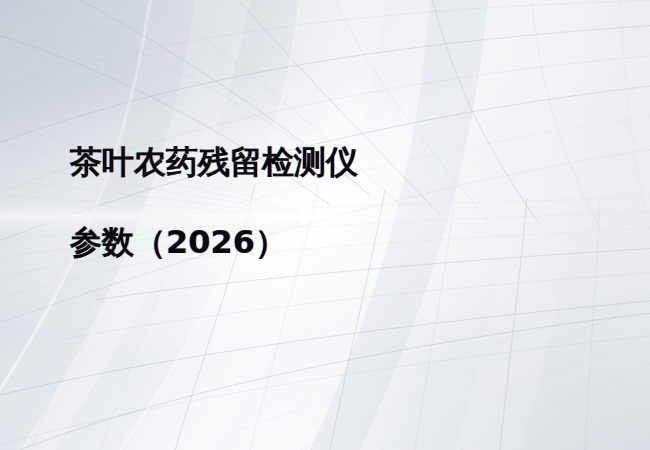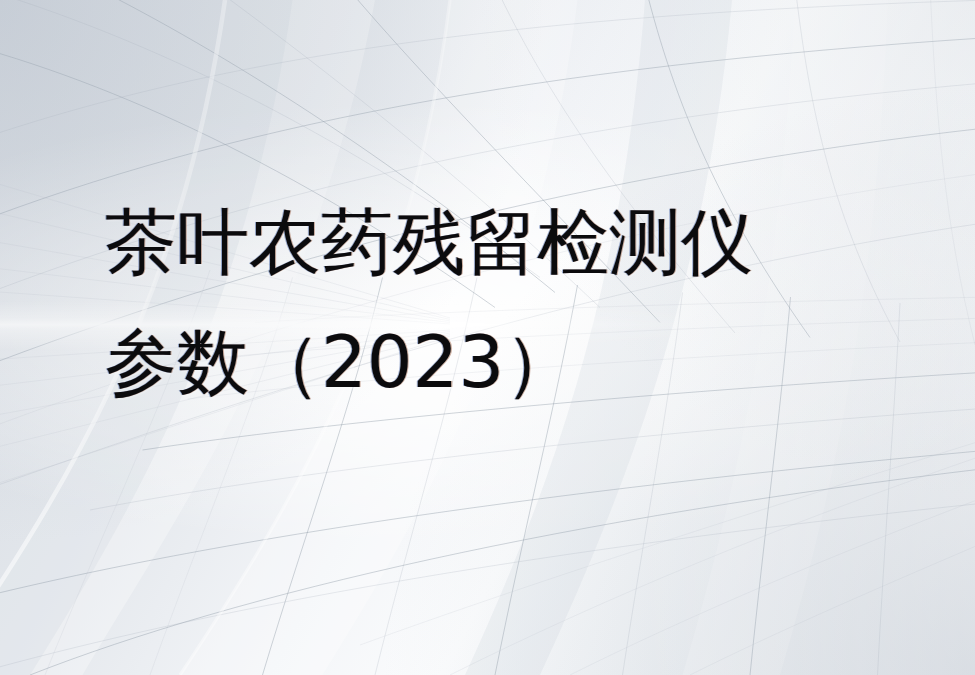--- a/index.html
+++ b/index.html
@@ -58,22 +58,22 @@
   #title-block{
     position:absolute;
     left:70px;
     top:122px;
     z-index:5;
   }
   .title-line{
     display:block;
     color:#0b0b0d;
     font-family:"DejaVu Sans","Liberation Sans",sans-serif;
-    font-weight:normal;
-    font-size:48px;
+    font-weight:bold;
+    font-size:32px;
     line-height:80px;
     letter-spacing:0px;
     white-space:nowrap;
     text-shadow:
        0.7px 0 0 rgba(120,40,0,.35),
       -0.7px 0 0 rgba(0,40,130,.35),
        1px 1px 0 rgba(255,255,255,.18);
   }
 </style>
 </head>
@@ -155,16 +155,16 @@
       </g>
     </svg>
   </div>
 
   <div class="bg-layer bg-streak"></div>
 
   <div class="bg-layer bg-vig"></div>
 
   <div id="title-block">
     <span class="title-line">茶叶农药残留检测仪</span>
-    <span class="title-line">参数（2023）</span>
+    <span class="title-line">参数（2026）</span>
   </div>
 
 </div>
 
 </body></html>

